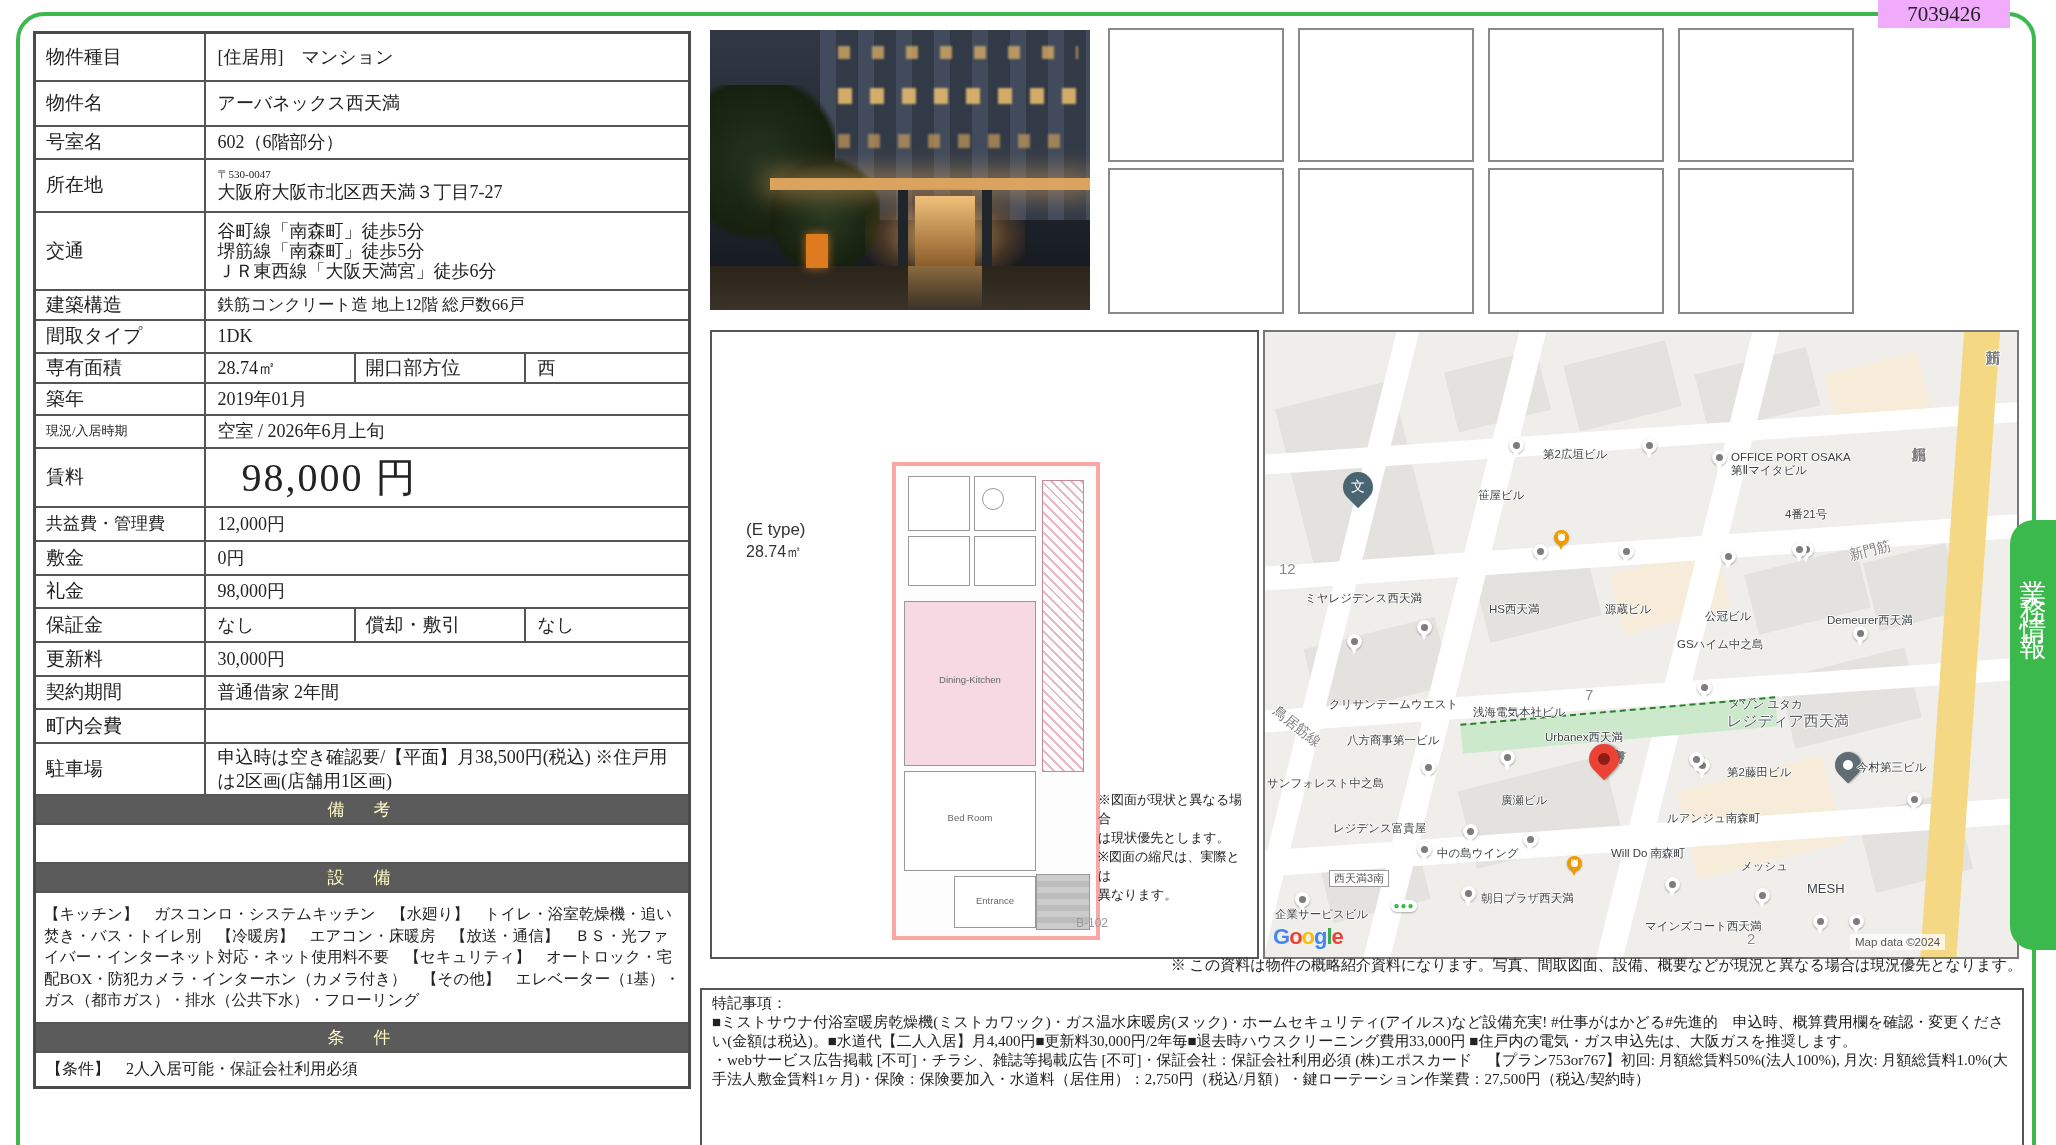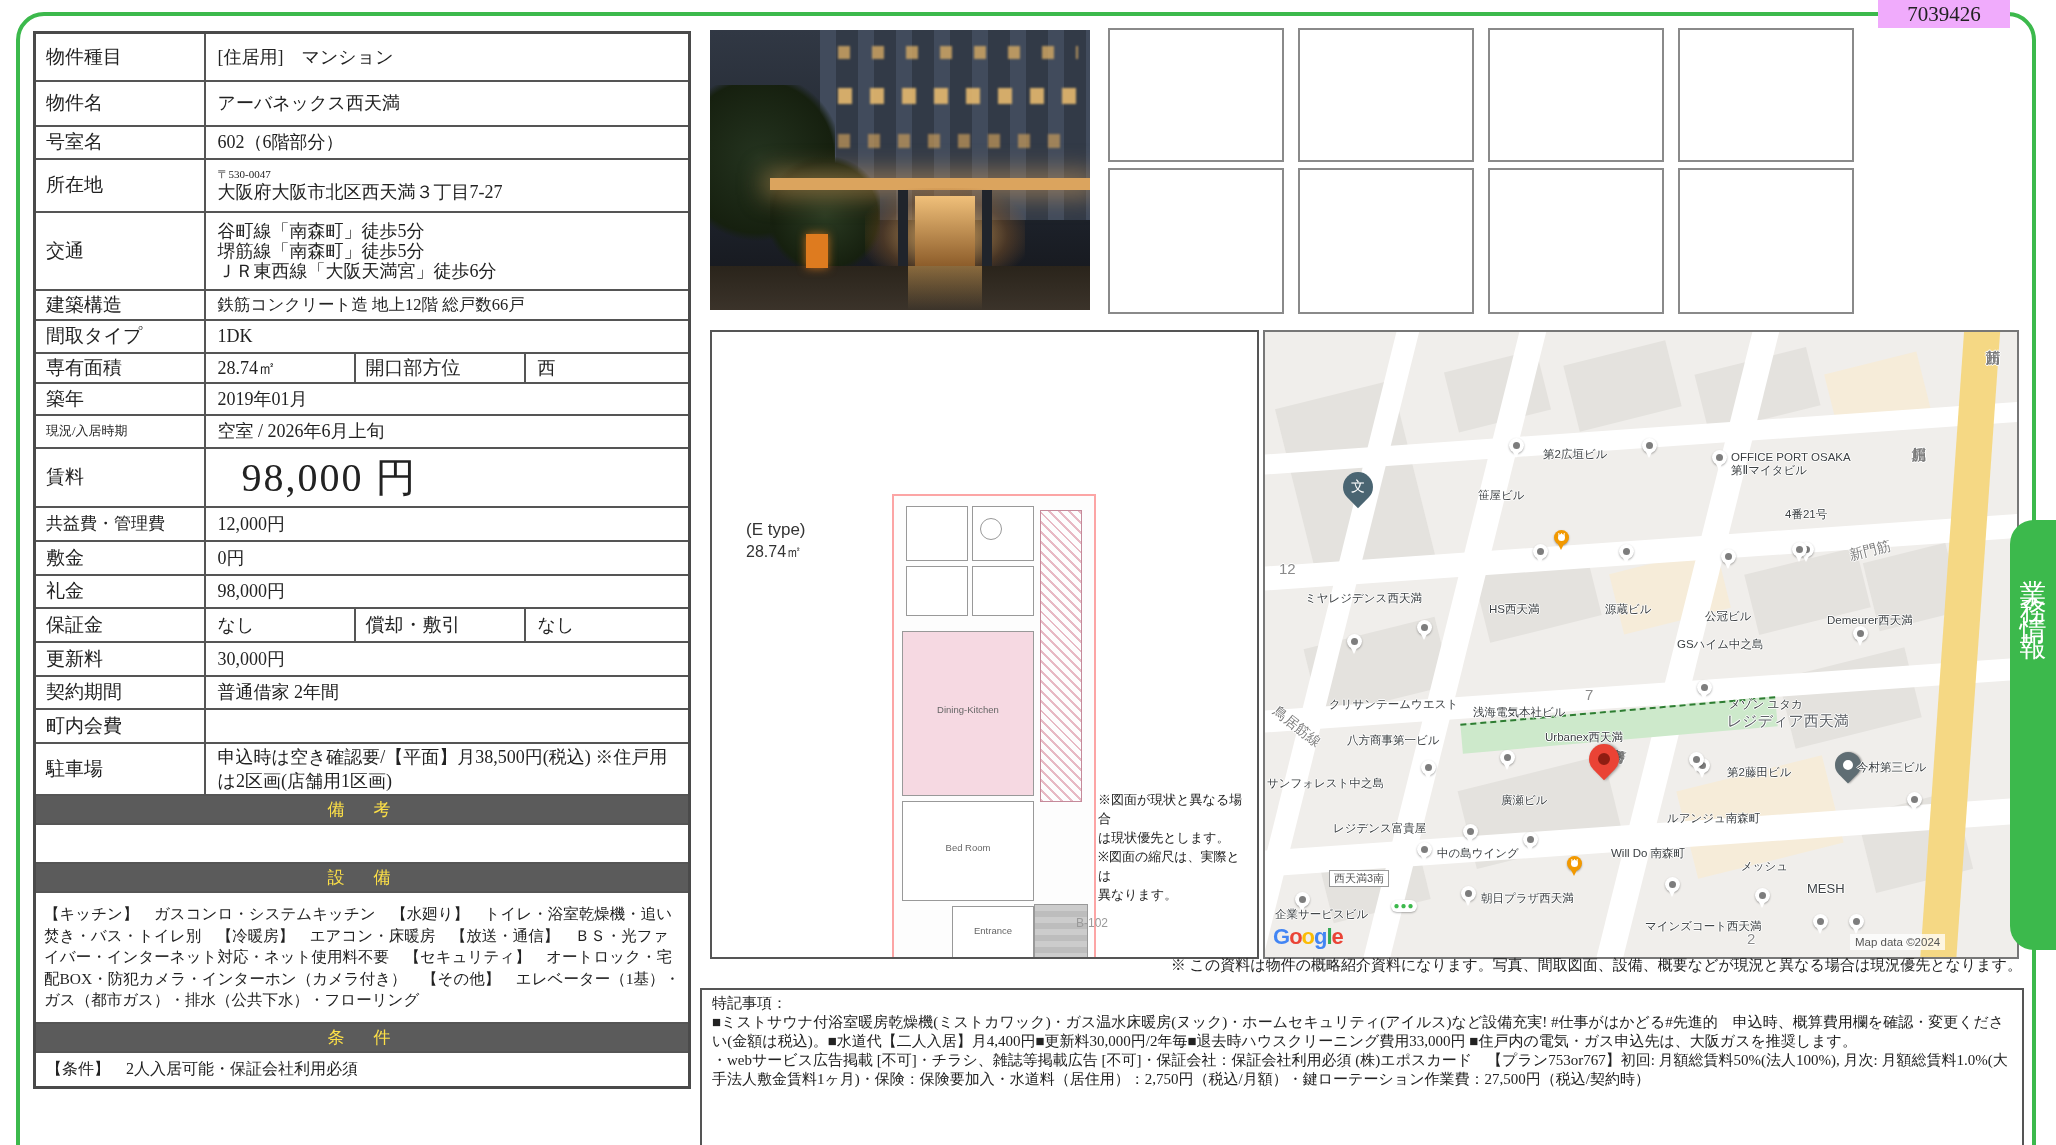--- a/index.html
+++ b/index.html
@@ -22,21 +22,21 @@
   td.lbl{font-size:19px;padding:1px 4px 1px 10px;}
   td.val{font-size:18px;padding:1px 4px 1px 12px;}
   .val-type{font-size:21px;}
   .val-name{font-size:23px;}
   .zip{display:block;font-size:11px;line-height:13px;}
   .addr{display:block;font-size:18px;line-height:22px;}
   .pre{white-space:pre-line;}
   .access-val{font-size:15.5px;line-height:20px;}
   .rent-big{font-size:40px;letter-spacing:2px;margin-left:24px;}
   .parking-val{font-size:12.5px;}
-  td.hdrbar{background:#5b5b5b;color:#fde047;text-align:center;font-size:17px;
+  td.hdrbar{background:#5b5b5b;color:#fef9c3;text-align:center;font-size:17px;
             letter-spacing:6px;padding:2px 0;}
   td.eqtext{font-size:15.5px;line-height:21.5px;padding:5px 8px;vertical-align:top;}
   td.condtext{font-size:16px;padding:4px 10px;}
   
   .photo{position:absolute;left:710px;top:30px;width:380px;height:280px;overflow:hidden;
          background:linear-gradient(180deg,#313844 0%,#262c36 35%,#1d222b 65%,#141519 100%);}
   .photo div{position:absolute;}
   .ph-bldg{left:110px;top:0;width:270px;height:190px;
            background:repeating-linear-gradient(90deg,#414b5c 0 16px,#323a47 16px 38px);}
   .ph-warm1{left:128px;top:16px;width:240px;height:13px;
@@ -59,21 +59,21 @@
   .ph-ground{left:0;top:236px;width:380px;height:44px;background:linear-gradient(180deg,#2a241b,#3b332a);}
   .ph-refl{left:198px;top:236px;width:74px;height:44px;background:linear-gradient(180deg,rgba(233,176,96,.5),transparent);}
   .ph-sign{left:96px;top:204px;width:22px;height:34px;background:#de7b1f;box-shadow:0 0 10px rgba(222,123,31,.8);}
   
   .pbox{position:absolute;border:2px solid #8a8a8a;background:#fff;}
   
   .fp-panel{position:absolute;left:710px;top:330px;width:545px;height:625px;border:2px solid #555;background:#fff;overflow:hidden;}
   .fp-panel .abs{position:absolute;}
   .fp-type{left:34px;top:188px;font-size:17px;font-family:"Liberation Sans",sans-serif;color:#333;}
   .fp-area{left:34px;top:210px;font-size:16px;font-family:"Liberation Sans",sans-serif;color:#333;}
-  .plan{left:180px;top:130px;width:200px;height:470px;border:2px solid #fca5a5;background:#fdfdfd;margin-top:32px;}
+  .plan{left:180px;top:130px;width:200px;height:470px;border:4px solid #fca5a5;background:#fdfdfd;}
   .plan div{position:absolute;box-sizing:border-box;}
   .rm{border:1.5px solid #999;background:#fff;}
   .plan-hatch{left:146px;top:14px;width:42px;height:292px;border:1.5px solid #c58a9a;
               background:repeating-linear-gradient(45deg,rgba(214,130,150,.55) 0 2px,transparent 2px 7px);}
   .plan-dk{left:8px;top:135px;width:132px;height:165px;background:#f6d9e2;border:1.5px solid #999;}
   .plan-steps{left:140px;top:408px;width:54px;height:56px;
               background:repeating-linear-gradient(0deg,#ccc 0 6px,#bdbdbd 6px 12px);border:1.5px solid #999;}
   .rlabel{font-size:9.5px;color:#666;font-family:"Liberation Sans",sans-serif;text-align:center;width:100%;}
   .fp-note{left:386px;top:458px;width:155px;font-size:13px;line-height:19px;color:#222;white-space:pre-line;}
   .fp-unit{left:364px;top:584px;font-size:12px;color:#9a9a9a;font-family:"Liberation Sans",sans-serif;}

